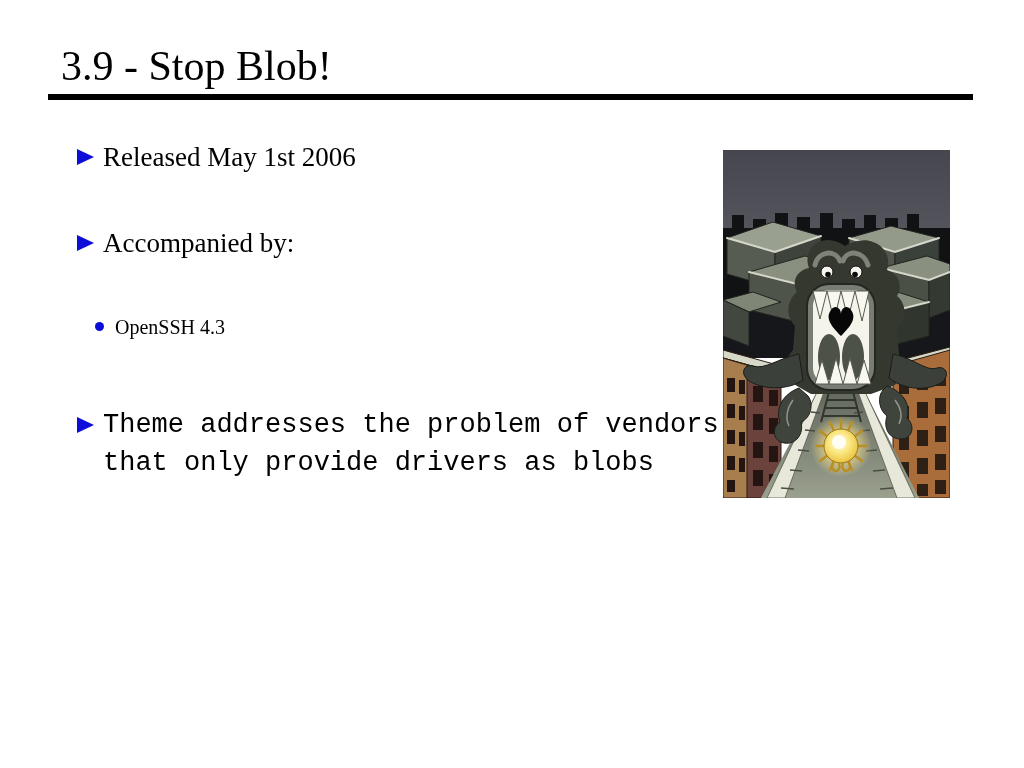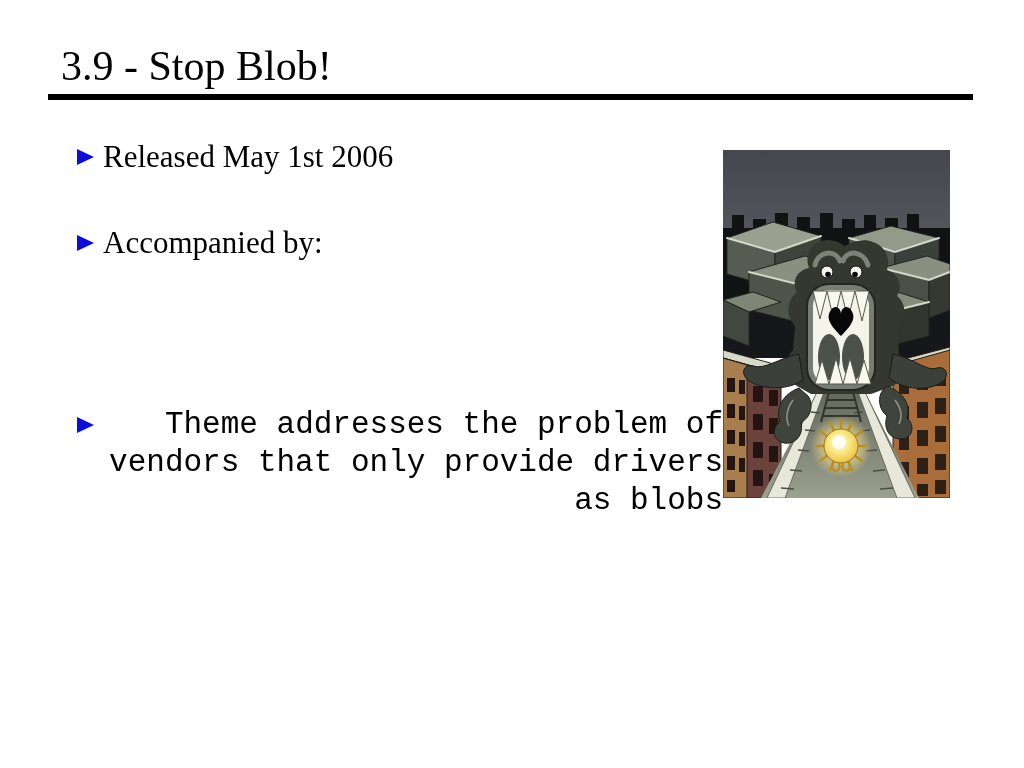--- a/index.html
+++ b/index.html
@@ -4,21 +4,20 @@
 <style>
   html, body { margin: 0; padding: 0; background: #ffffff; }
   .slide {
     position: relative;
     width: 1024px;
     height: 768px;
     background: #ffffff;
     overflow: hidden;
     font-family: "Liberation Serif", "DejaVu Serif", serif;
     color: #000000;
-    text-align: right;
   }
   .title {
     position: absolute;
     left: 61px;
     top: 44px;
     font-size: 42px;
     font-weight: 400;
     line-height: 1.05;
     white-space: nowrap;
   }
@@ -38,21 +37,21 @@
   .tri {
     flex: 0 0 auto;
     width: 0; height: 0;
     border-top: 8px solid transparent;
     border-bottom: 8px solid transparent;
     border-left: 17px solid var(--bullet-blue, #0d0dd9);
     margin-top: 9px;
     margin-right: 9px;
   }
   .b-text {
-    font-size: 31px;
+    font-size: 27px;
     line-height: 34px;
   }
   .b-text.wrap { width: 620px; line-height: 38px; }
   .sub-list { position: absolute; left: 95px; top: 312px; }
   .sub-row { display: flex; align-items: flex-start; height: 30px; }
   .dot {
     flex: 0 0 auto;
     width: 9px; height: 9px;
     border-radius: 50%;
     background: var(--bullet-blue, #0d0dd9);
@@ -81,20 +80,24 @@
     <span class="tri"></span>
     <span class="b-text">Released May 1st 2006</span>
   </div>
 
   <div class="bullet-row" style="left:77px; top:226px;">
     <span class="tri"></span>
     <span class="b-text">Accompanied by:</span>
   </div>
 
   <div class="sub-list">
+    <div class="sub-row">
+      <span class="dot"></span>
+      <span class="s-text">OpenSSH 4.3</span>
+    </div>
   </div>
 
   <div class="bullet-row" style="left:77px; top:406px;font-family:Liberation Mono, monospace;">
     <span class="tri" style="margin-top:11px;"></span>
     <span class="b-text wrap">Theme addresses the problem of vendors that only provide drivers as blobs</span>
   </div>
 
   <div class="artwork">
     <svg viewBox="0 0 227 348" width="227" height="348" xmlns="http://www.w3.org/2000/svg">
       <defs>

